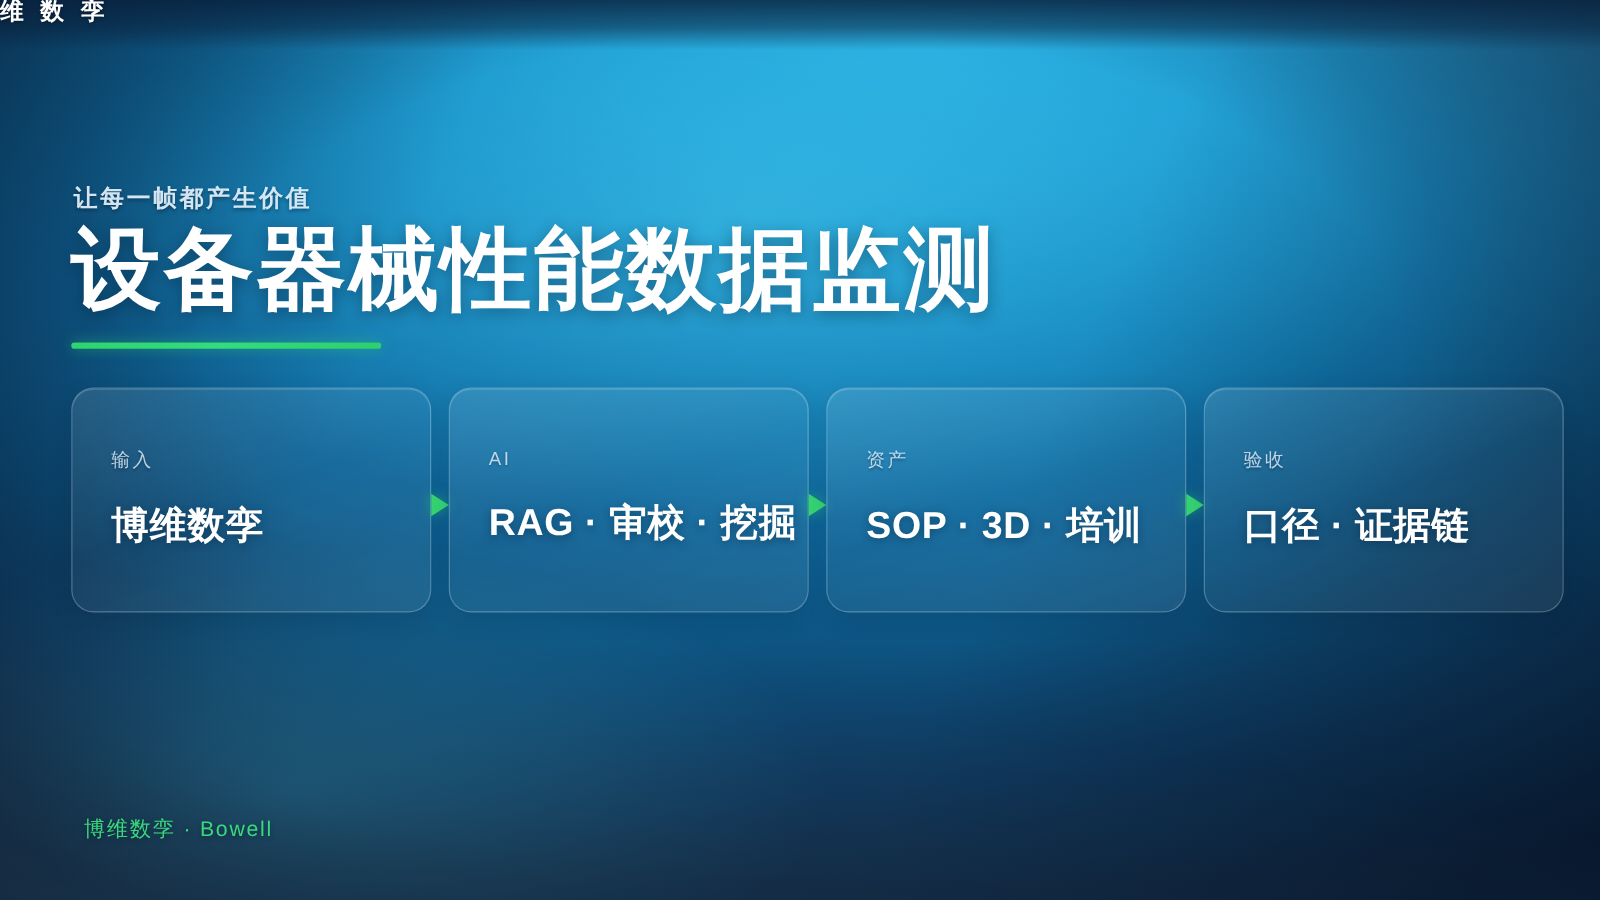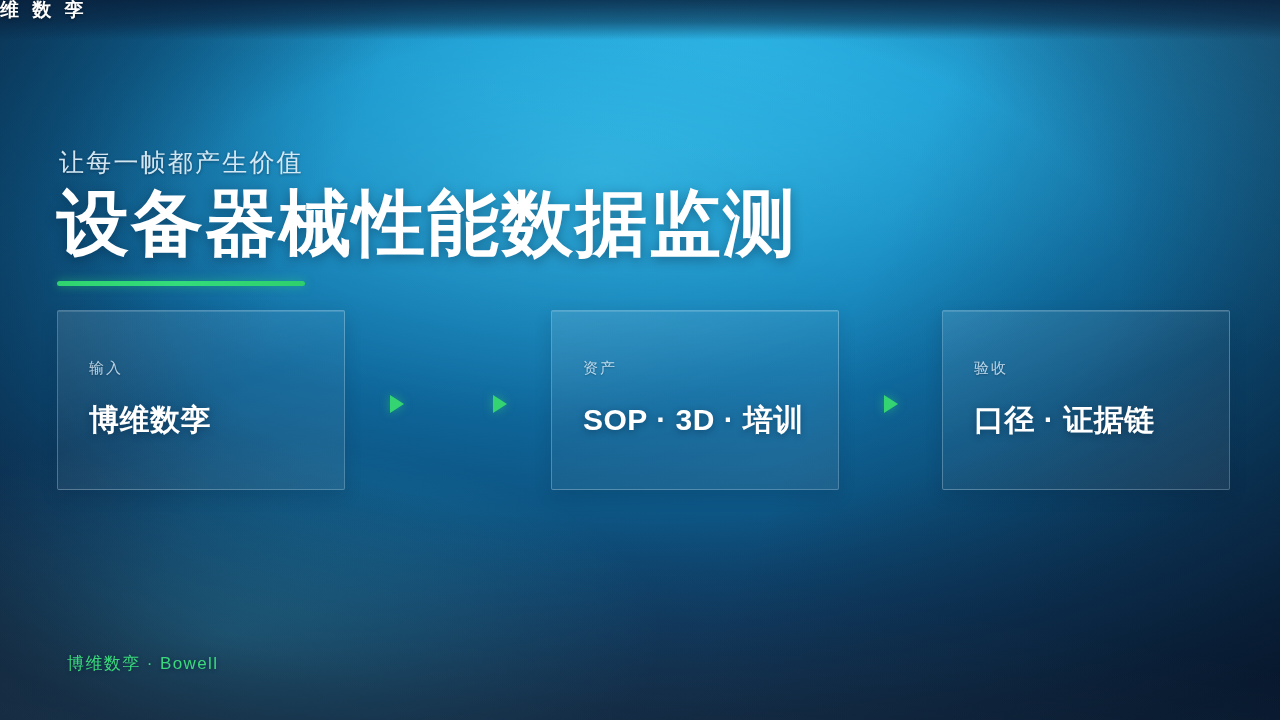--- a/index.html
+++ b/index.html
@@ -75,25 +75,26 @@
     text-shadow: 0 1px 3px rgba(0,0,0,0.45);
   }
 
   
   .headline {
     position: absolute;
     left: 57px;
     top: 146px;
   }
   .eyebrow {
-    font-size: 25px;
+    font-size: 19px;
     letter-spacing: 2.2px;
     color: rgba(232,246,255,0.90);
     margin: 0 0 6px 2px;
     text-shadow: 0 1px 3px rgba(4,22,44,0.45);
+    font-weight: bold;
   }
   .maintitle {
     margin: 0;
     font-size: 72px;
     font-weight: 700;
     letter-spacing: 2px;
     line-height: 1.08;
     color: #ffffff;
     text-shadow: 0 3px 12px rgba(4,24,48,0.40);
     white-space: nowrap;
@@ -116,21 +117,21 @@
     width: 1173px;
     height: 180px;
     display: flex;
     align-items: stretch;
     gap: 0;
   }
   .card {
     position: relative;
     width: 288px;
     flex: 0 0 288px;
-    border-radius: 2px;
+    border-radius: 18px;
     background: linear-gradient(160deg, rgba(255,255,255,0.115) 0%, rgba(255,255,255,0.045) 48%, rgba(255,255,255,0.075) 100%);
     border: 1px solid rgba(224,244,255,0.26);
     box-shadow:
       inset 0 1px 0 rgba(255,255,255,0.14),
       0 6px 18px rgba(4,22,44,0.14);
     padding: 48px 0 0 31px;
     box-sizing: border-box;
   }
   .card-label {
     font-size: 15px;
@@ -199,20 +200,24 @@
 
     <div class="card">
       <p class="card-label">输入</p>
       <p class="card-title">博维数孪</p>
     </div>
 
     <div class="arrow-gap">
       <span class="arrow-icon"></span>
     </div>
 
+    <div class="card">
+      <p class="card-label">AI</p>
+      <p class="card-title">RAG · 审校 · 挖掘</p>
+    </div>
 
     <div class="arrow-gap">
       <span class="arrow-icon"></span>
     </div>
 
     <div class="card">
       <p class="card-label">资产</p>
       <p class="card-title">SOP · 3D · 培训</p>
     </div>
 

